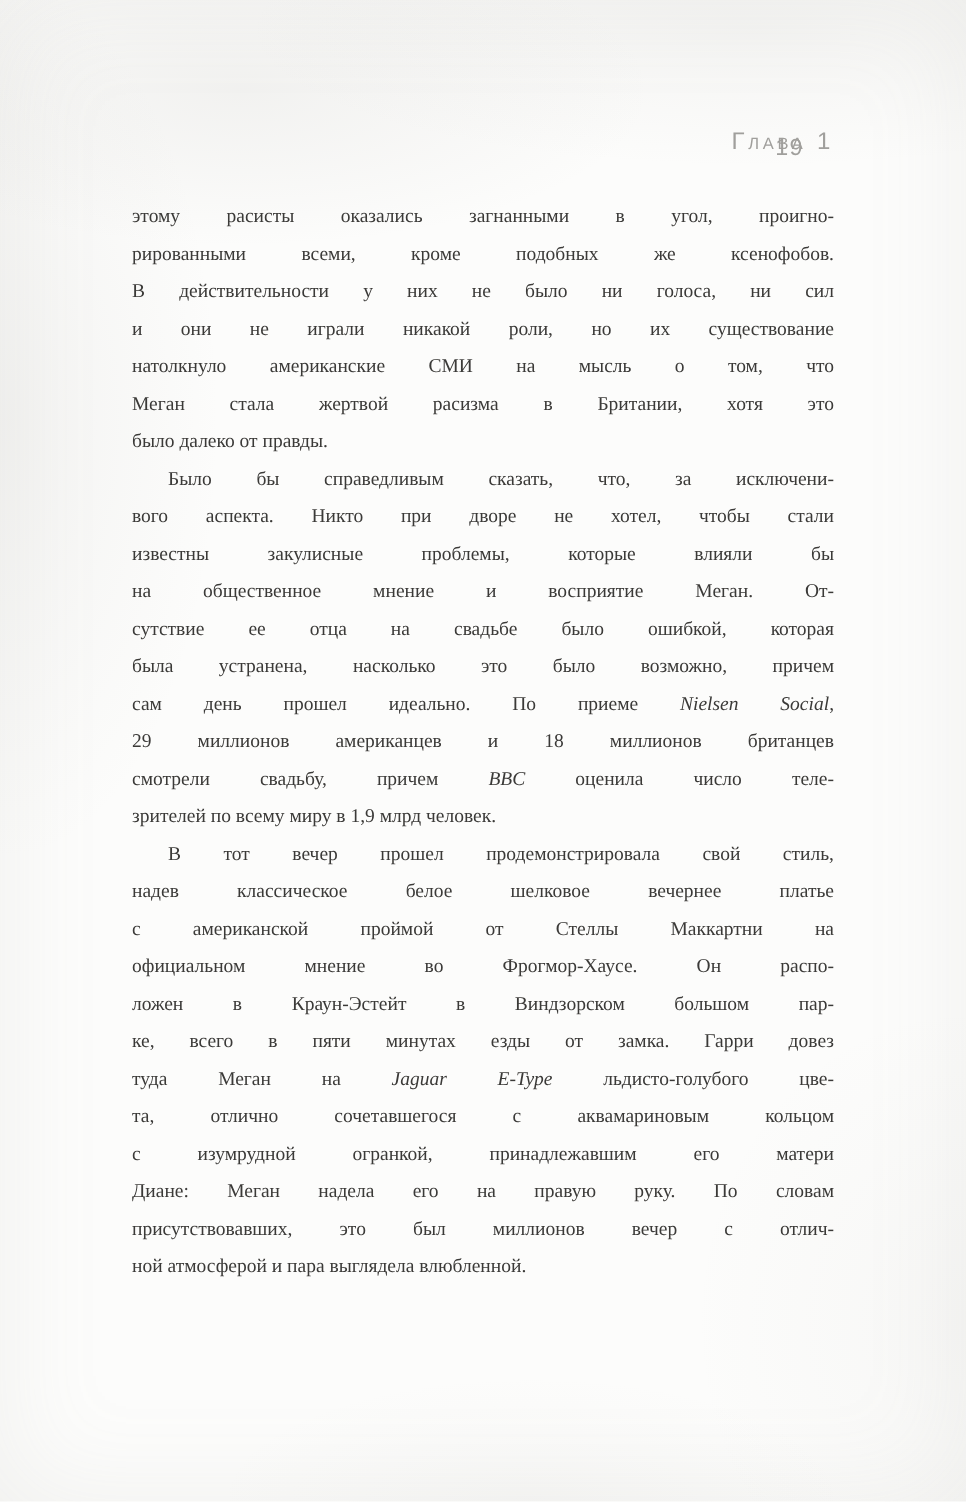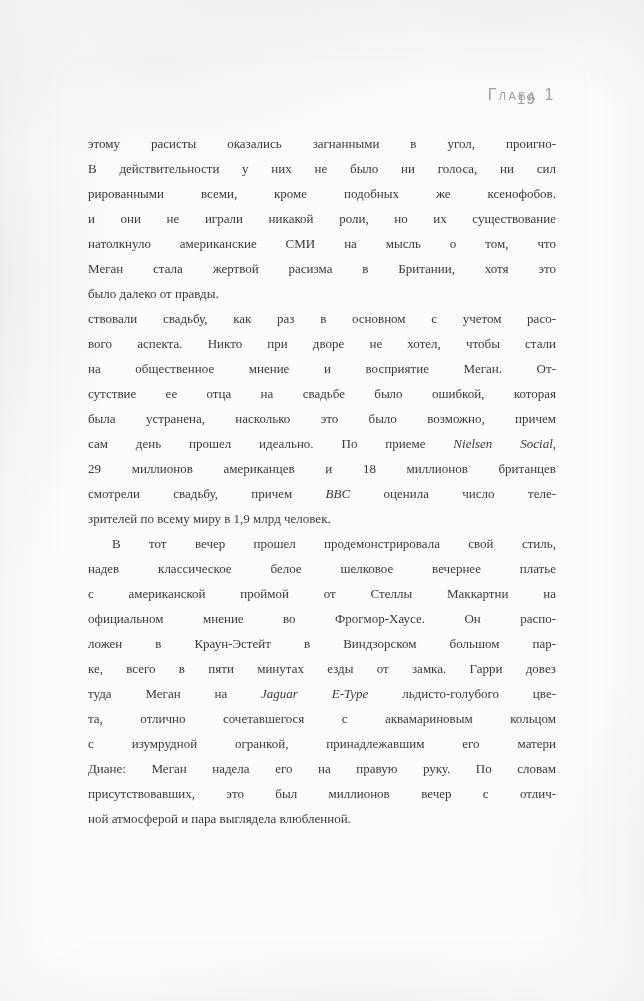--- a/index.html
+++ b/index.html
@@ -72,30 +72,31 @@
 
 <div class="book-page">
   <div class="content">
     <header class="page-header">
       <span class="chapter">Глава 1</span>
       <span class="folio">19</span>
     </header>
     <main class="body-text">
         <div class="para">
           <div class="line"><span>этому расисты оказались загнанными в угол, проигно-</span></div>
+          <div class="line"><span>рированными всеми, кроме подобных же ксенофобов.</span></div>
           <div class="line"><span>В действительности у них не было ни голоса, ни сил</span></div>
-          <div class="line"><span>рированными всеми, кроме подобных же ксенофобов.</span></div>
           <div class="line"><span>и они не играли никакой роли, но их существование</span></div>
           <div class="line"><span>натолкнуло американские СМИ на мысль о том, что</span></div>
           <div class="line"><span>Меган стала жертвой расизма в Британии, хотя это</span></div>
           <div class="line last-line"><span>было далеко от правды.</span></div>
         </div>
         <div class="para">
-          <div class="line"><span>ствовали свадьбу, как раз в основном с учетом расо-</span></div>
+          <div class="line first-indent"><span>Было бы справедливым сказать, что, за исключени-</span></div>
           <div class="line"><span>вого аспекта. Никто при дворе не хотел, чтобы стали</span></div>
+          <div class="line"><span>известны закулисные проблемы, которые влияли бы</span></div>
           <div class="line"><span>на общественное мнение и восприятие Меган. От-</span></div>
           <div class="line"><span>сутствие ее отца на свадьбе было ошибкой, которая</span></div>
           <div class="line"><span>была устранена, насколько это было возможно, причем</span></div>
           <div class="line"><span>сам день прошел идеально. По приеме </span><em>Nielsen Social</em><span>,</span></div>
           <div class="line"><span>29 миллионов американцев и 18 миллионов британцев</span></div>
           <div class="line"><span>смотрели свадьбу, причем </span><em>BBC</em><span> оценила число теле-</span></div>
           <div class="line last-line"><span>зрителей по всему миру в 1,9 млрд человек.</span></div>
         </div>
         <div class="para">
           <div class="line first-indent"><span>В тот вечер прошел продемонстрировала свой стиль,</span></div>

